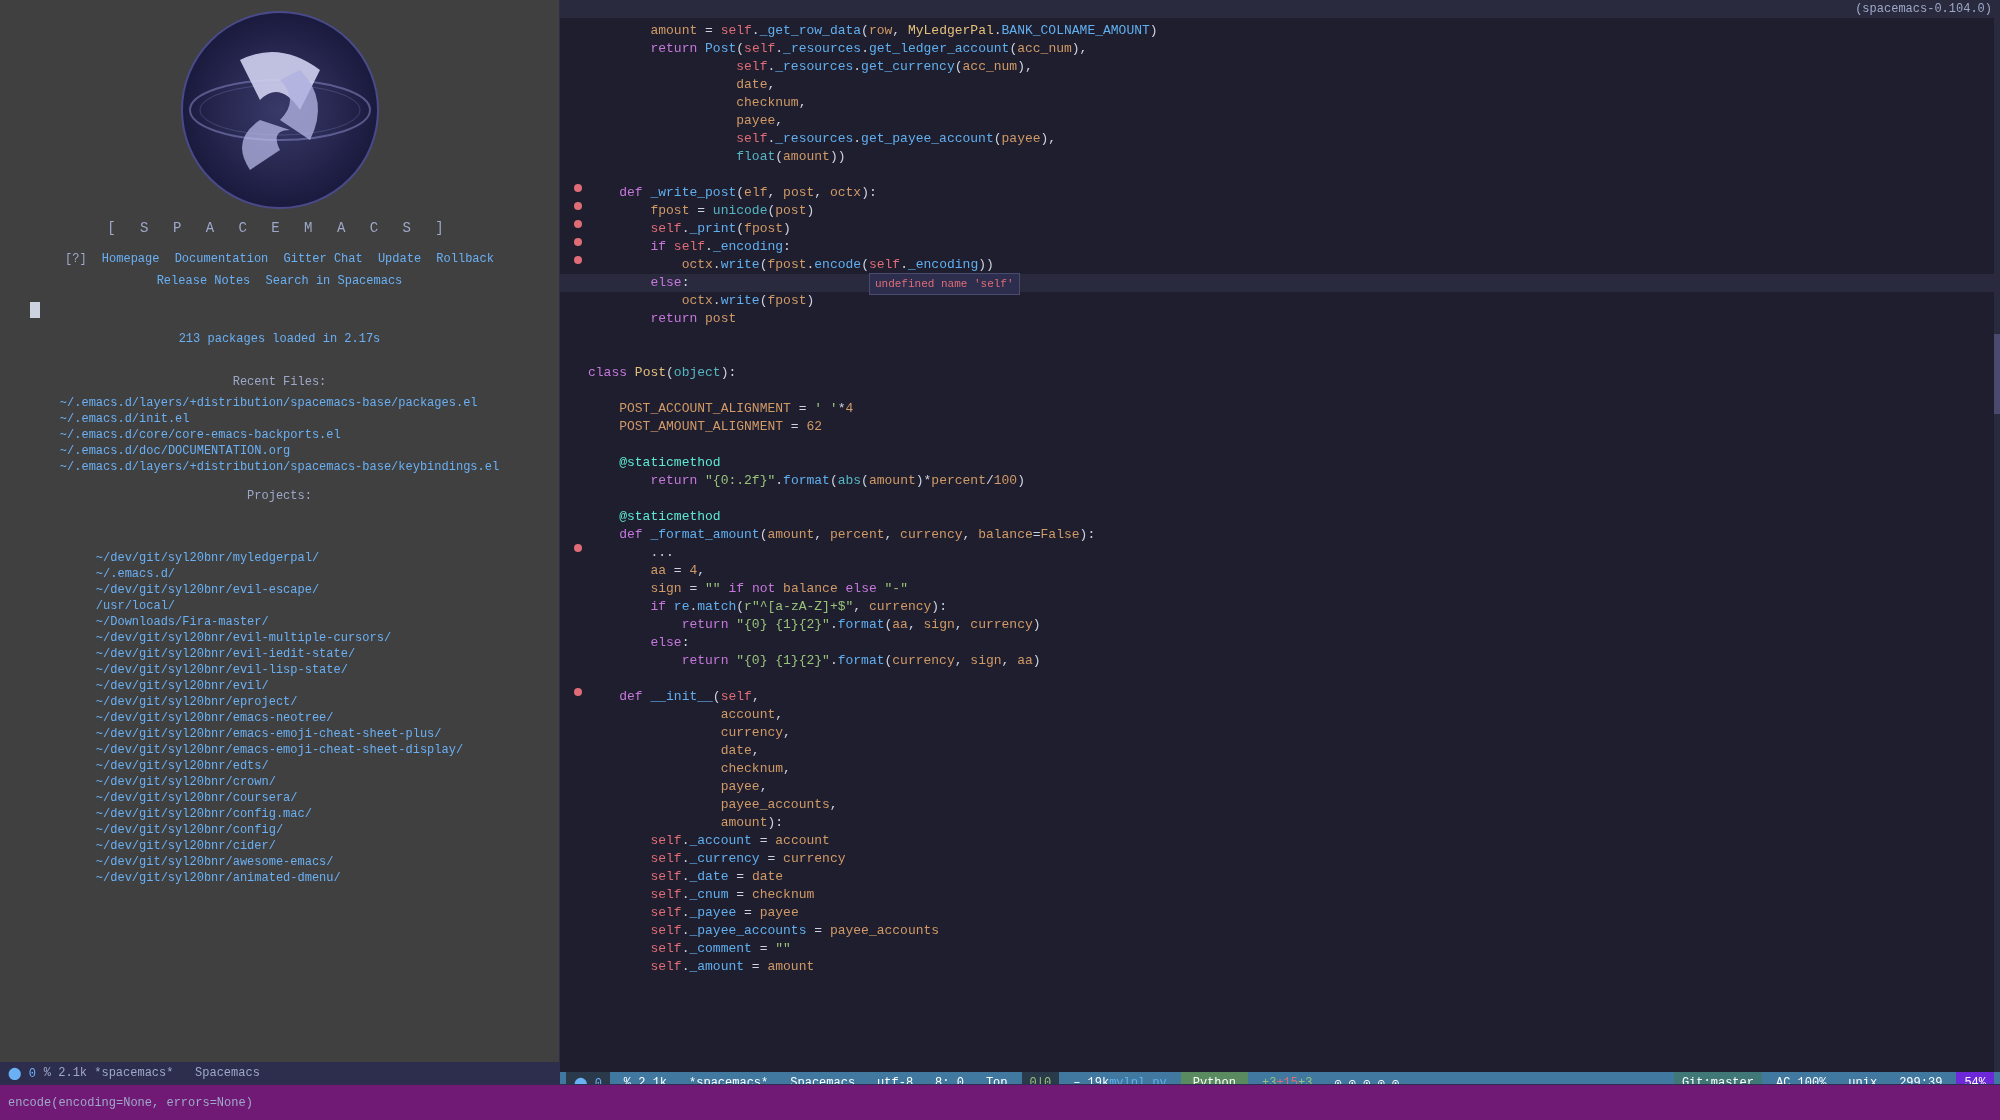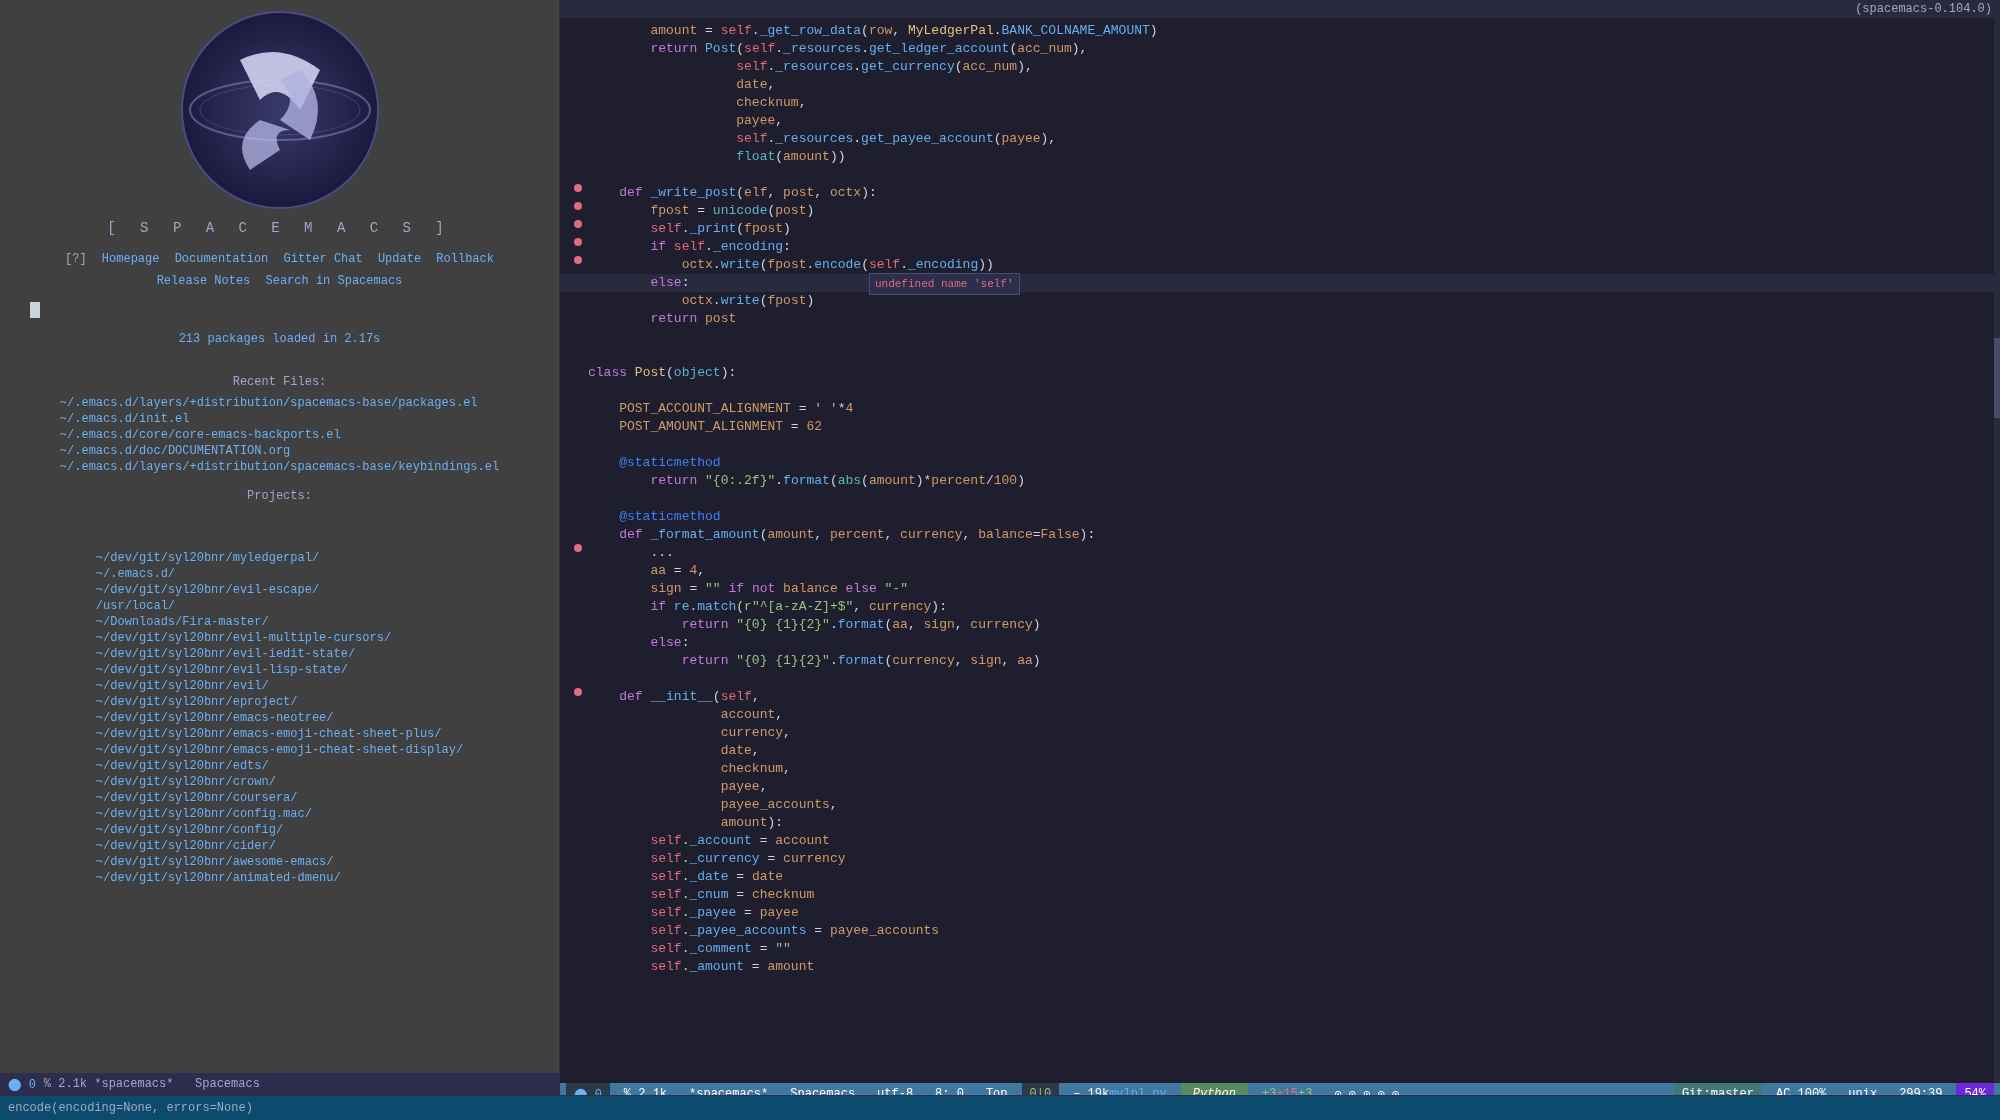--- a/index.html
+++ b/index.html
@@ -153,39 +153,39 @@
       align-items: center;
     }
     .seg-dark { background: #2a3a4a; }
     .seg-green { background: #5a8a60; }
     .seg-orange { background: #6d28d9; }
     .seg-teal { background: #407878; }
     .seg-red-count { color: #e06c75; }
     .seg-green-count { color: #98c379; }
     
     .bottom-bar {
-      height: 25px;
-      background: #0c4a6e;
+      height: 36px;
+      background: #701a75;
       display: flex;
       align-items: center;
       padding: 0 8px;
       font-size: 12px;
       color: #9ea8c8;
       border-top: 1px solid #2d2d4e;
     }
     
     .kw { color: #c678dd; }
     .py-def { color: #c678dd; }
     .py-self { color: #e06c75; }
     .py-name { color: #61afef; }
     .py-param { color: #d19a66; }
     .py-str { color: #98c379; }
     .py-builtin { color: #56b6c2; }
     .py-num { color: #d19a66; }
-    .py-deco { color: #3b82f6; margin-top: 30px; }
+    .py-deco { color: #5eead4; margin-top: 30px; }
     .py-class { color: #e5c07b; }
     .py-bool { color: #d19a66; }
     .hl-line { background: #2a2a3e; }
     .scrollbar-right {
       position: absolute;
       right: 0;
       top: 0;
       width: 6px;
       height: 100%;
       background: #2a2a3e;
@@ -616,21 +616,21 @@
           <div class="status-segment">
             <span>Top</span>
           </div>
           <div class="status-segment seg-dark">
             <span style="color:#98c379;">0|0</span>
           </div>
           <div class="status-segment">
             <span>– 19k </span>
               <span style="color:#61afef;">mylpl.py</span>
           </div>
-          <div class="status-segment seg-green" style="padding:10px 12px;font-style:italic;">
+          <div class="status-segment seg-green" style="padding:10px 12px;">
             <span>Python</span>
           </div>
           <div class="status-segment">
             <span class="seg-green-count">+3 </span>
               <span class="seg-red-count">+15 </span>
               <span class="seg-green-count">+3</span>
           </div>
           <div class="status-segment">
             <span>⊙ ⊙ ⊙ ⊙ ⊙</span>
           </div>

